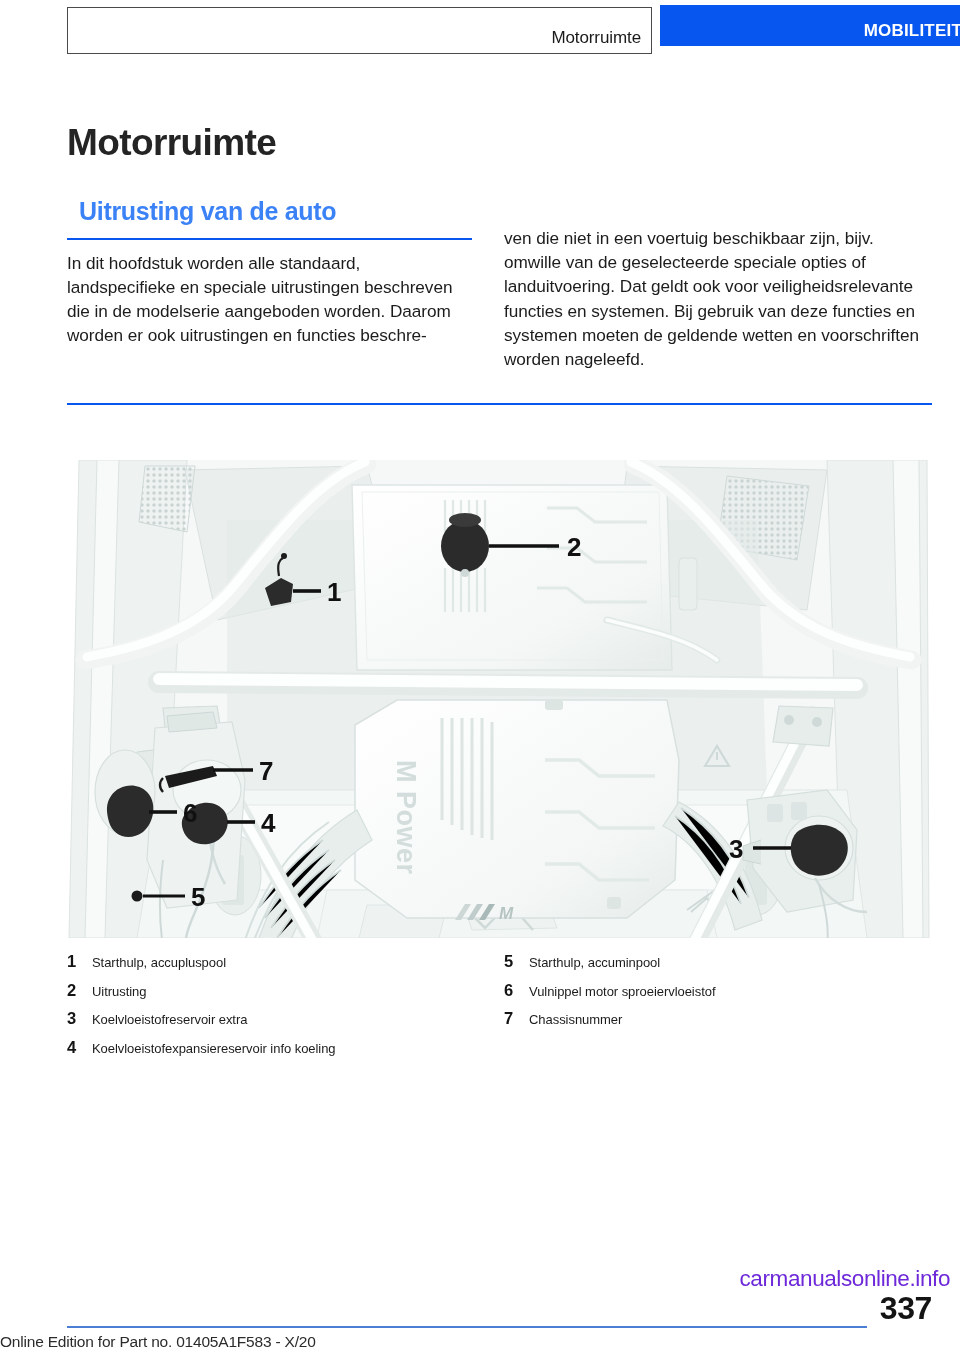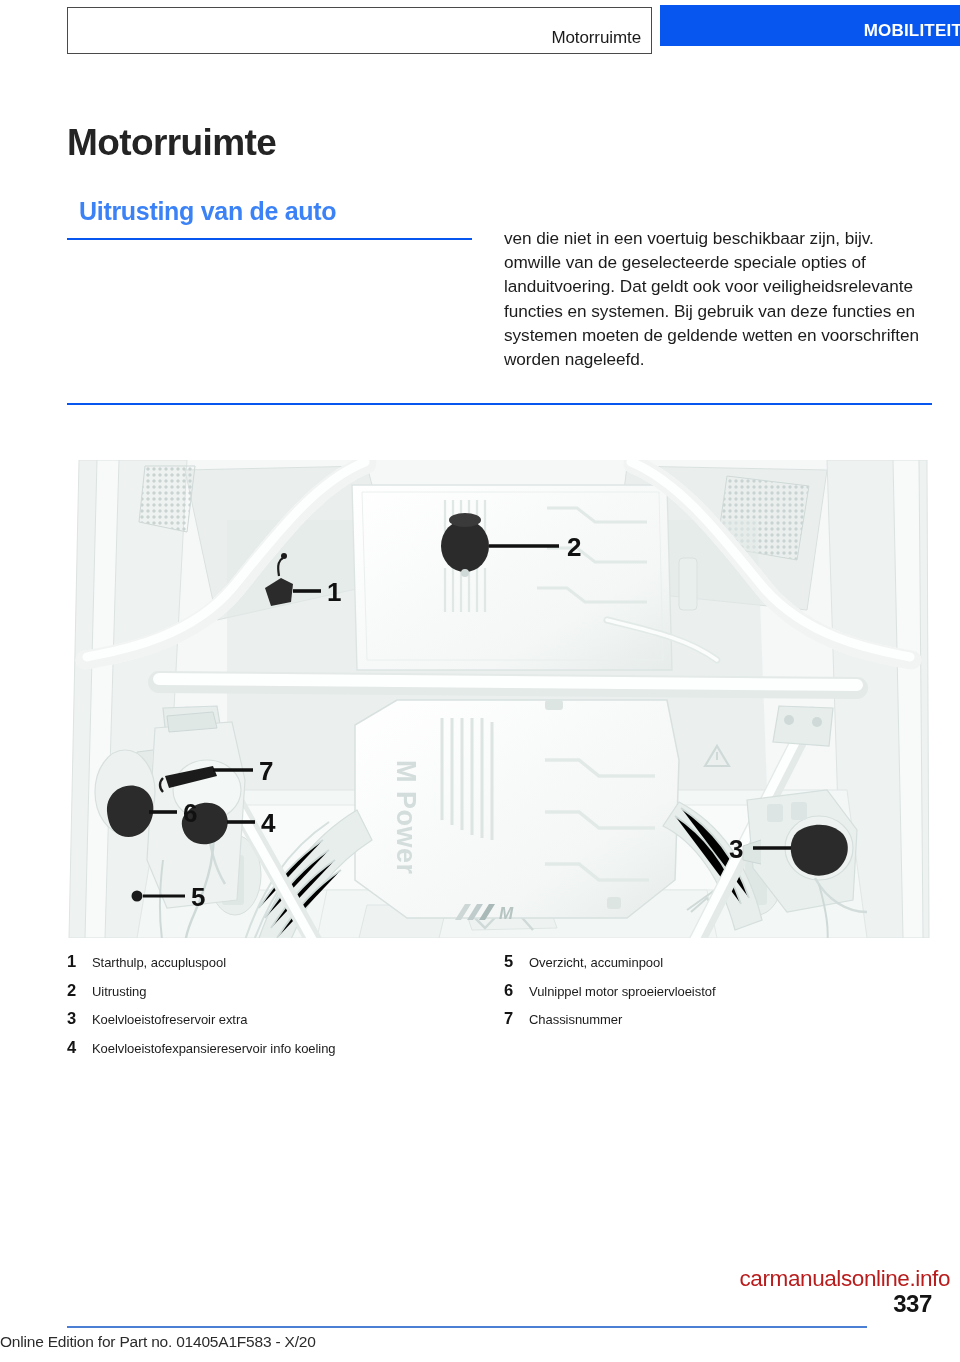--- a/index.html
+++ b/index.html
@@ -160,60 +160,61 @@
     left: 67px;
     top: 1326px;
     width: 800px;
     height: 2px;
     background: #4a7fd4;
   }
   .page-number {
     position: absolute;
     right: 28px;
     top: 1290px;
-    font-size: 24px;
+    font-size: 32px;
     font-weight: bold;
     color: #141414;
     letter-spacing: -0.4px;
   }
   .footer-note {
     position: absolute;
     left: 0;
     top: 1333px;
     width: 960px;
     font-size: 15.5px;
     color: #2b2b2b;
     letter-spacing: -0.2px;
   }
   .watermark {
     position: absolute;
     right: 10px;
     top: 1266px;
     font-size: 22.5px;
-    color: #b91c1c;
+    color: #6d28d9;
     letter-spacing: -0.4px;
   }
 </style>
 </head>
 <body>
 
 <div class="header">
   <div class="header-tab-left">
     <span class="header-tab-left-label">Motorruimte</span>
   </div>
   <div class="header-tab-right">
     <span class="header-tab-right-label">MOBILITEIT</span>
   </div>
 </div>
 
 <h1 class="page-title">Motorruimte</h1>
 
 <div class="col-left">
   <h2 class="h2">Uitrusting van de auto</h2>
   <div class="h2-rule"></div>
+  <p class="body-text">In dit hoofdstuk worden alle standaard, landspecifieke en speciale uitrustingen beschreven die in de modelserie aangeboden worden. Daarom worden er ook uitrustingen en functies beschre-</p>
 </div>
 
 <div class="col-right">
   <p class="body-text">ven die niet in een voertuig beschikbaar zijn, bijv. omwille van de geselecteerde speciale opties of landuitvoering. Dat geldt ook voor veiligheidsrelevante functies en systemen. Bij gebruik van deze functies en systemen moeten de geldende wetten en voorschriften worden nageleefd.</p>
 </div>
 
 <div class="section-overzicht">
   <div class="h2-rule"></div>
 </div>
 
@@ -464,21 +465,21 @@
       <span class="legend-label">Koelvloeistofreservoir extra</span>
     </div>
     <div class="legend-row">
       <span class="legend-num">4</span>
       <span class="legend-label">Koelvloeistofexpansiereservoir info koeling</span>
     </div>
   </div>
   <div class="legend-col right">
     <div class="legend-row">
       <span class="legend-num">5</span>
-      <span class="legend-label">Overzicht, accuminpool</span>
+      <span class="legend-label">Starthulp, accuminpool</span>
     </div>
     <div class="legend-row">
       <span class="legend-num">6</span>
       <span class="legend-label">Vulnippel motor sproeiervloeistof</span>
     </div>
     <div class="legend-row">
       <span class="legend-num">7</span>
       <span class="legend-label">Chassisnummer</span>
     </div>
   </div>

